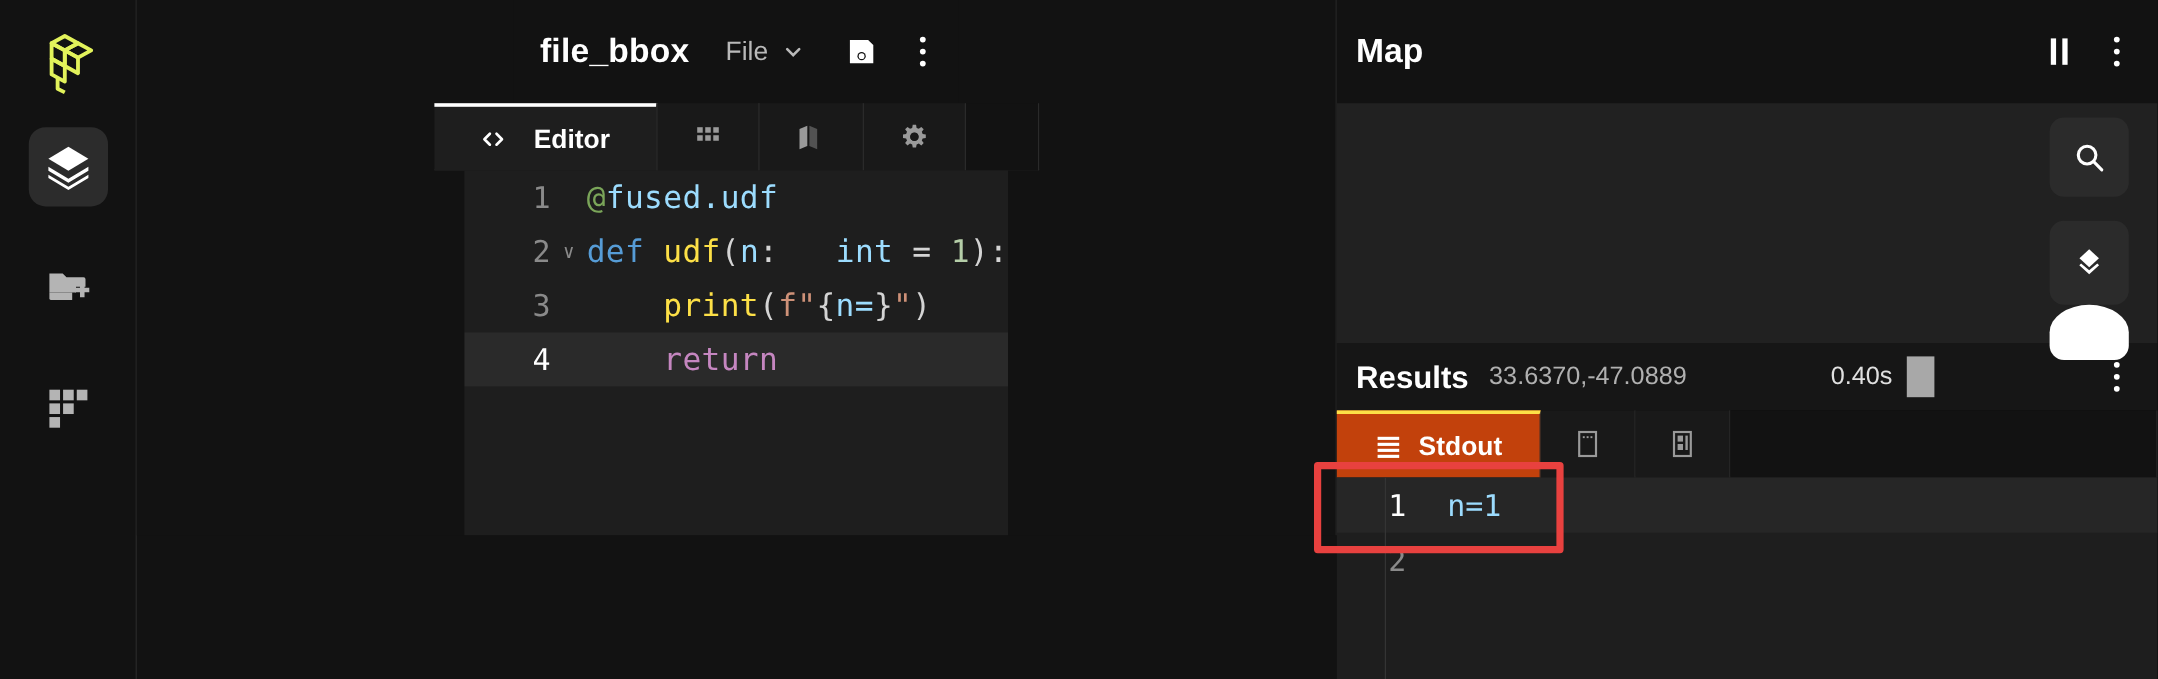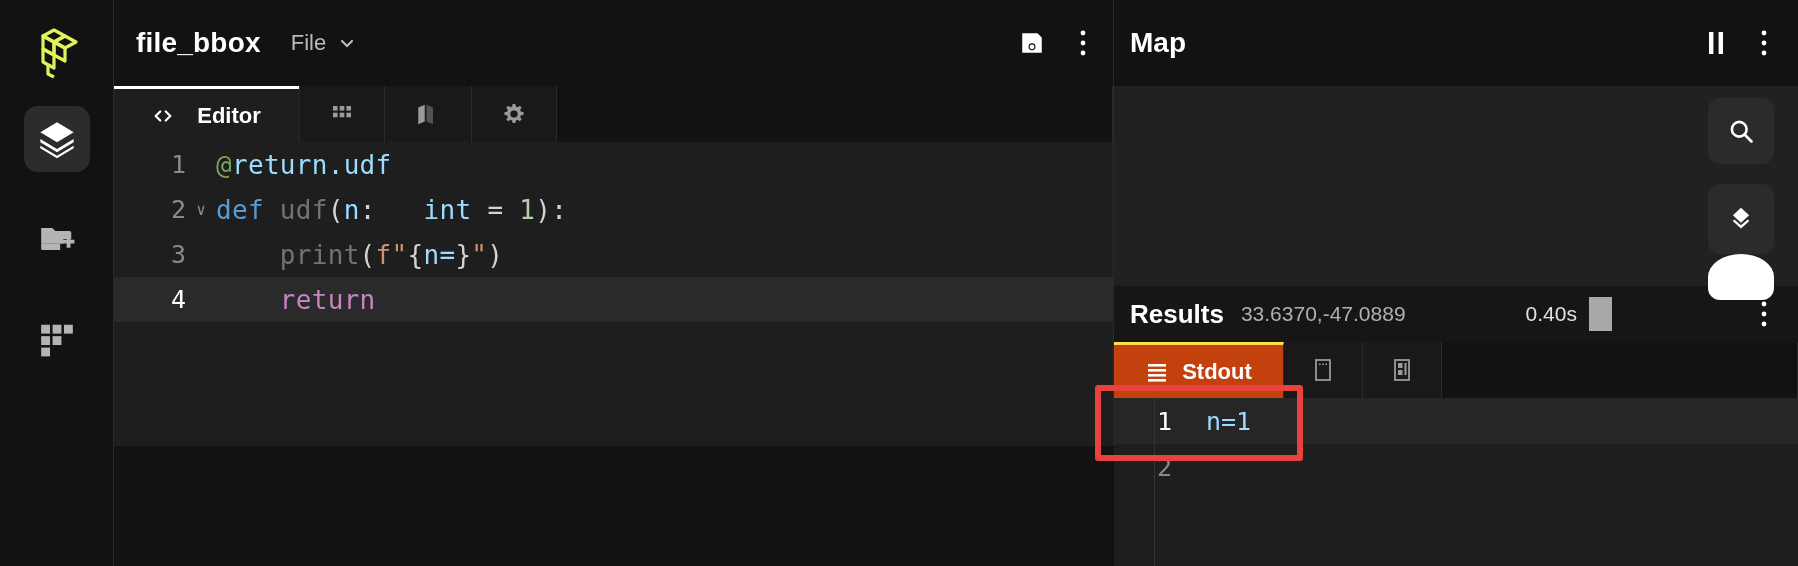--- a/index.html
+++ b/index.html
@@ -27,20 +27,21 @@
     color: #b4b4b4;
   }
   .rail-btn.active { background: #2c2c2c; color: #ffffff; }
   .rail-btn.gap-lg { margin-top: 34px; }
 
   
   .editor-col {
     width: 1000px; flex: 0 0 1000px; height: 446px;
     background: #121212; display: flex; flex-direction: column;
     border-right: 1px solid #2a2a2a;
+    align-items: center;
   }
   .editor-head {
     height: 86px; display: flex; align-items: center;
     padding: 0 26px 0 22px; background: #121212;
   }
   .file-title { color: #ffffff; font-size: 28px; font-weight: 700; letter-spacing: .2px; }
   .file-menu { display: flex; align-items: center; gap: 11px; margin-left: 30px; }
   .file-menu-label { color: #b9b9b9; font-size: 22px; }
   .head-spacer { flex: 1; }
   .head-icon { color: #ffffff; margin-left: 34px; display: flex; align-items: center; }
@@ -66,21 +67,21 @@
   .code-line.current { background: #2a2a2a; }
   .ln { width: 72px; text-align: right; color: #8a8a8a; font-size: 25px;
         flex: 0 0 72px; }
   .code-line.current .ln { color: #ffffff; }
   .fold { width: 30px; flex: 0 0 30px; color: #8a8a8a; font-size: 16px;
           text-align: center; }
   .code-text { font-size: 26px; white-space: pre; letter-spacing: .3px; }
   .t-decor { color: #7aa559; }
   .t-mod   { color: #9cdcfe; }
   .t-kw    { color: #569cd6; }
-  .t-fn    { color: #737373; }
+  .t-fn    { color: #fde047; }
   .t-var   { color: #9cdcfe; }
   .t-type  { color: #9cdcfe; margin-left: 32px; }
   .t-punc  { color: #d4d4d4; }
   .t-num   { color: #b5cea8; }
   .t-fstr  { color: #ce9178; }
   .t-ret   { color: #c586c0; }
 
   
   .map-col { flex: 1; height: 566px; display: flex; flex-direction: column;
              background: #121212; }
@@ -252,21 +253,21 @@
       </div>
 
       <div class="tab tab-rest"></div>
     </div>
 
     <div class="code-area">
 
       <div class="code-line">
         <span class="ln">1</span>
         <span class="fold"></span>
-        <span class="code-text"><span class="t-decor">@</span><span class="t-mod">return.udf</span></span>
+        <span class="code-text"><span class="t-decor">@</span><span class="t-mod">fused.udf</span></span>
       </div>
 
       <div class="code-line">
         <span class="ln">2</span>
         <span class="fold">∨</span>
         <span class="code-text"><span class="t-kw">def</span><span class="t-fn"> udf</span><span class="t-punc">(</span><span class="t-var">n</span><span class="t-punc">: </span><span class="t-type">int</span><span class="t-punc"> = </span><span class="t-num">1</span><span class="t-punc">):</span></span>
       </div>
 
       <div class="code-line">
         <span class="ln">3</span>

